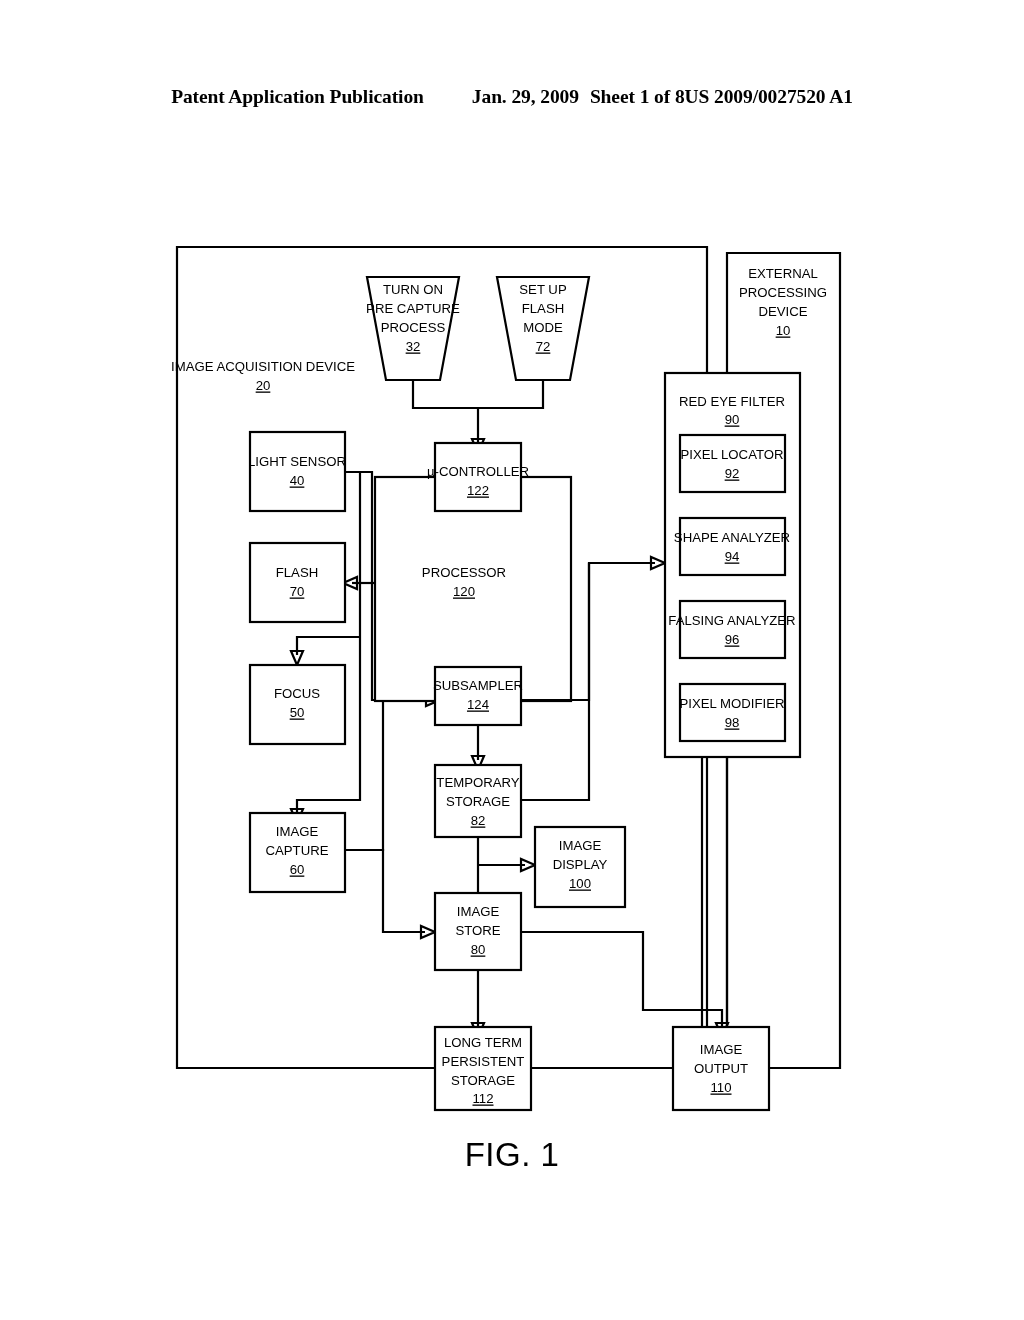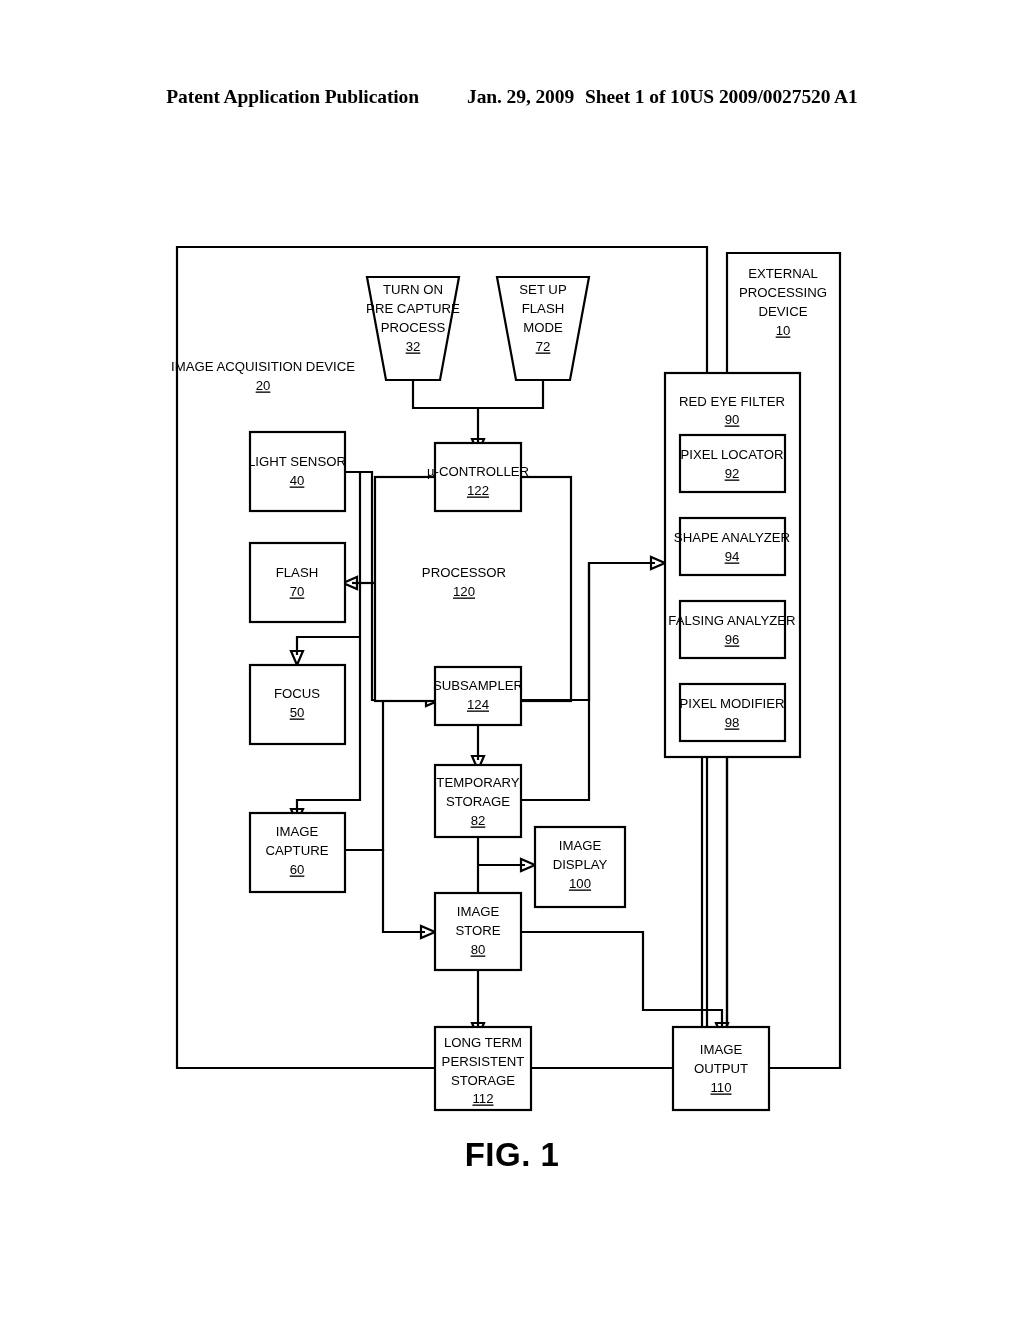--- a/index.html
+++ b/index.html
@@ -44,21 +44,21 @@
   #pub-header .h-num { }
 
   
   #fig-caption {
     position: absolute;
     left: 0;
     top: 1136px;
     width: 1024px;
     text-align: center;
     font-family: "Liberation Sans", sans-serif;
-    font-weight: bold;
+    font-weight: normal;
     font-size: 33px;
     letter-spacing: 0.5px;
   }
 
   
   #diagram {
     position: absolute;
     left: 0;
     top: 0;
     width: 1024px;
@@ -91,21 +91,21 @@
   }
 </style>
 </head>
 <body>
 
 <div id="page">
 
   <div id="pub-header">
     <span class="h-pub">Patent Application Publication</span>
     <span class="h-date">Jan. 29, 2009</span>
-    <span class="h-sheet">Sheet 1 of 10</span>
+    <span class="h-sheet">Sheet 1 of 8</span>
     <span class="h-num">US 2009/0027520 A1</span>
   </div>
 
   <svg id="diagram" viewBox="0 0 1024 1320">
 
     <path class="frame" d="M 177 247 L 707 247 L 707 1068 L 177 1068 Z"></path>
 
     <path class="frame" d="M 727 253 L 840 253 L 840 1068 L 727 1068 Z"></path>
 
     <path class="ln" d="M 413 380 L 413 408 L 478 408"></path>

